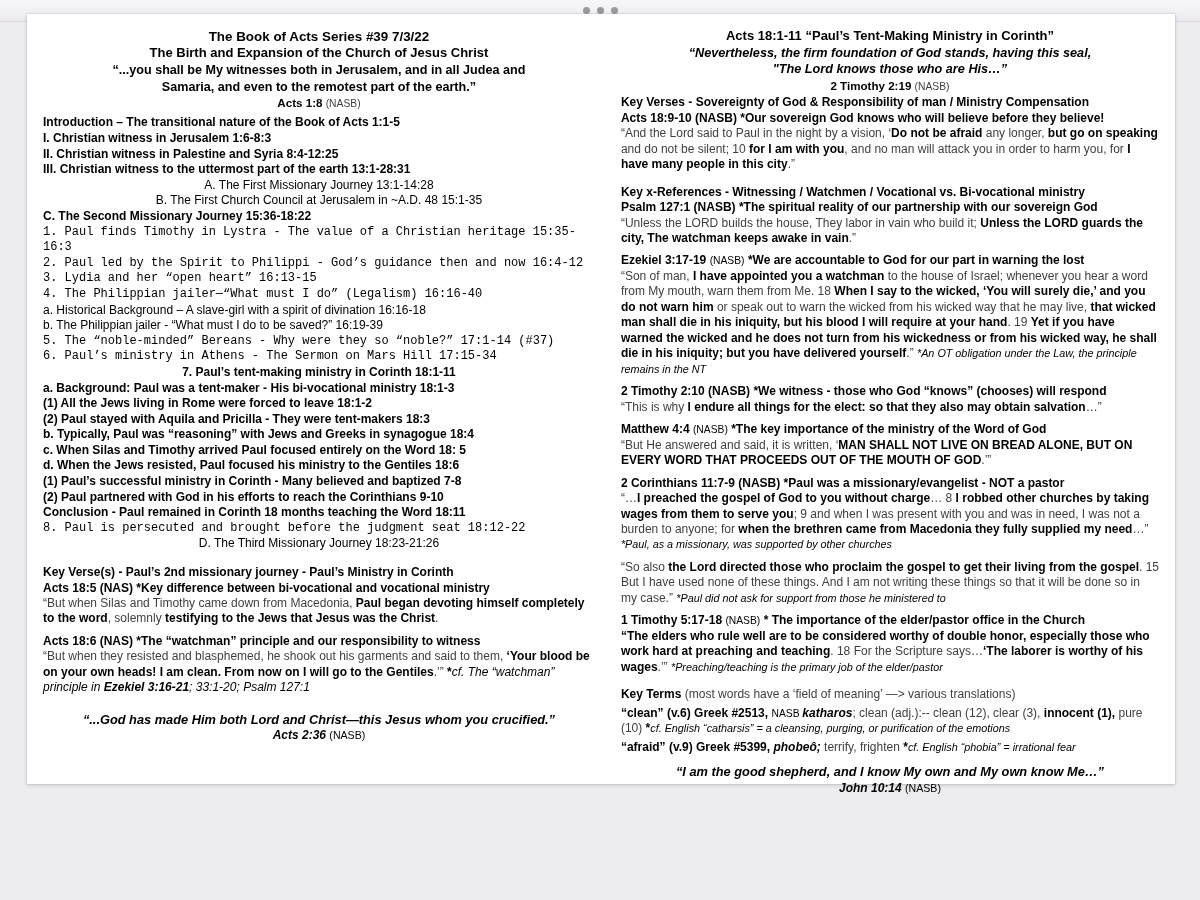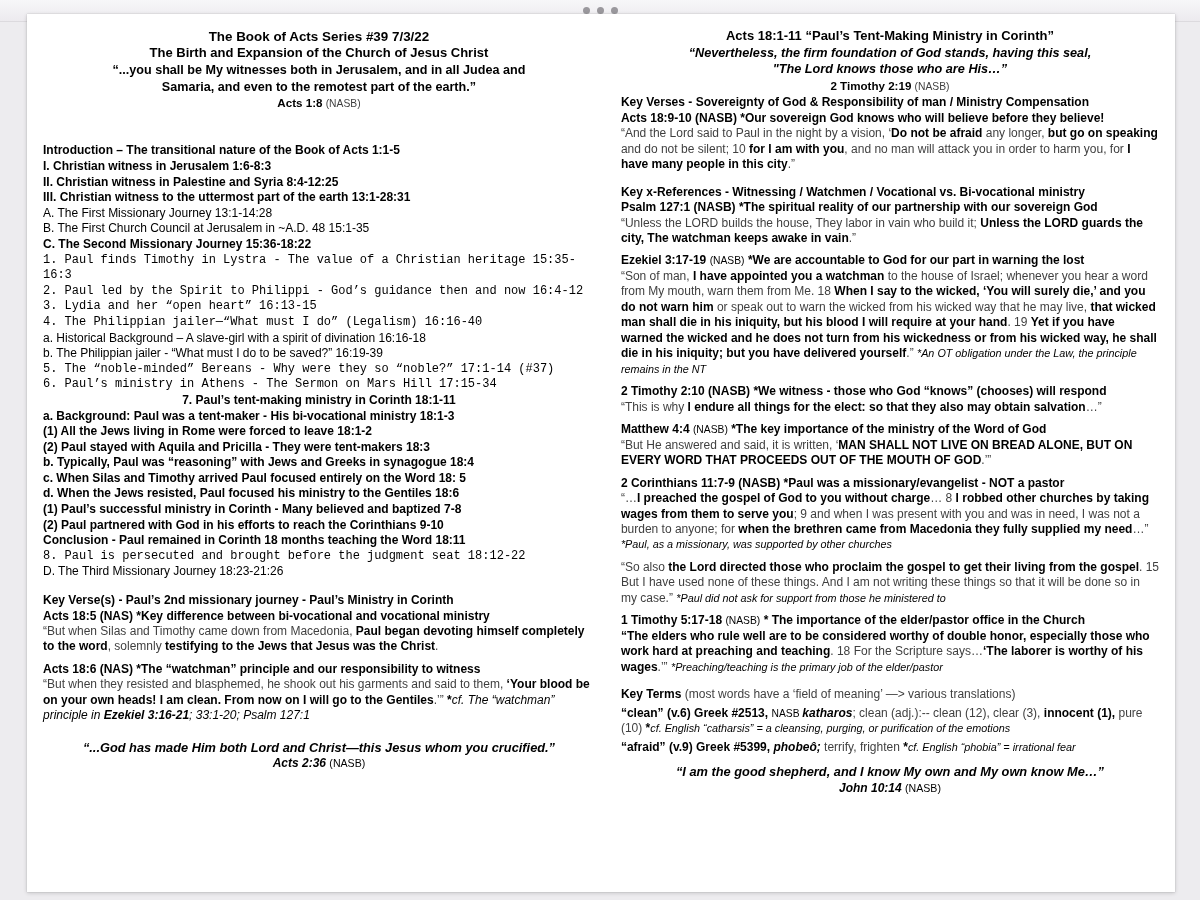--- a/index.html
+++ b/index.html
@@ -28,21 +28,21 @@
   #dots { display: flex; gap: 7px; }
   #dots i {
     display: block;
     width: 7px; height: 7px;
     border-radius: 50%;
     background: #9a989d;
   }
   #page {
     position: absolute;
     left: 27px; top: 14px;
-    width: 1148px; height: 878px;
+    width: 1148px; height: 770px;
     background: #ffffff;
     box-shadow: 0 1px 4px rgba(0,0,0,0.18), 0 0 1px rgba(0,0,0,0.22);
     padding: 14px 16px 10px 16px;
     display: flex;
     gap: 26px;
   }
   .col {
     color: #000;
     font-size: 12.1px;
     line-height: 1.30;
@@ -59,22 +59,22 @@
   
   .h1 { font-weight: bold; font-size: 13.4px; text-align: center; }
   .h2 { font-weight: bold; font-size: 13.0px; text-align: center; }
   .hq { font-weight: bold; font-size: 12.6px; text-align: center; }
   .ref-ctr { font-weight: bold; font-size: 11.6px; text-align: center; }
 
   .rh1 { font-weight: bold; font-size: 13.0px; text-align: center; }
   .rq  { font-weight: bold; font-style: italic; font-size: 12.7px; text-align: center; }
 
   
-  .lvl0 { font-weight: bold; font-size: 12.0px; margin-left: 0px; margin-top: 28px; }
-  .lvlA { font-size: 12.0px; margin-left: 38px; }
+  .lvl0 { font-weight: bold; font-size: 12.0px; margin-left: 0px; }
+  .lvlA { font-size: 12.0px; margin-left: 38px; text-align: center; }
   .lvlAb{ font-weight: bold; font-size: 12.0px; margin-left: 38px; }
   .lvlN { font-size: 12.0px; margin-left: 58px; font-family: Liberation Mono, monospace; }
   .lvlNb{ font-weight: bold; font-size: 12.0px; margin-left: 58px; text-align: center; }
   .lvlL { font-size: 12.0px; margin-left: 78px; }
   .lvlLb{ font-weight: bold; font-size: 12.0px; margin-left: 78px; }
   .lvlP { font-weight: bold; font-size: 12.0px; margin-left: 98px; }
   .lvlC { font-weight: bold; font-size: 12.0px; margin-left: 82px; }
 
   .row { margin: 0; padding: 0; }
   .gapS { height: 5px; }

